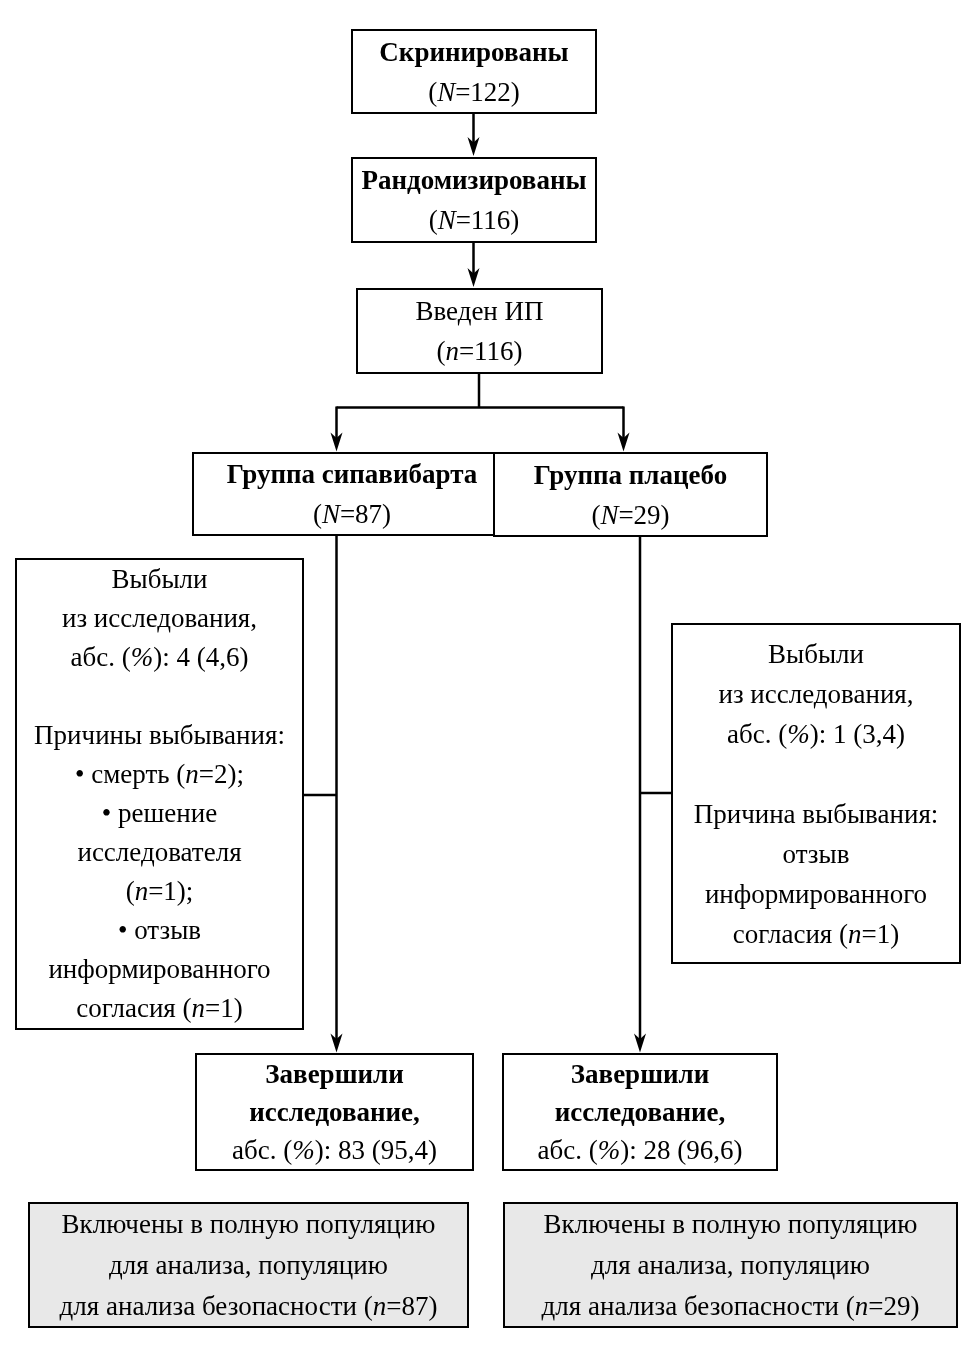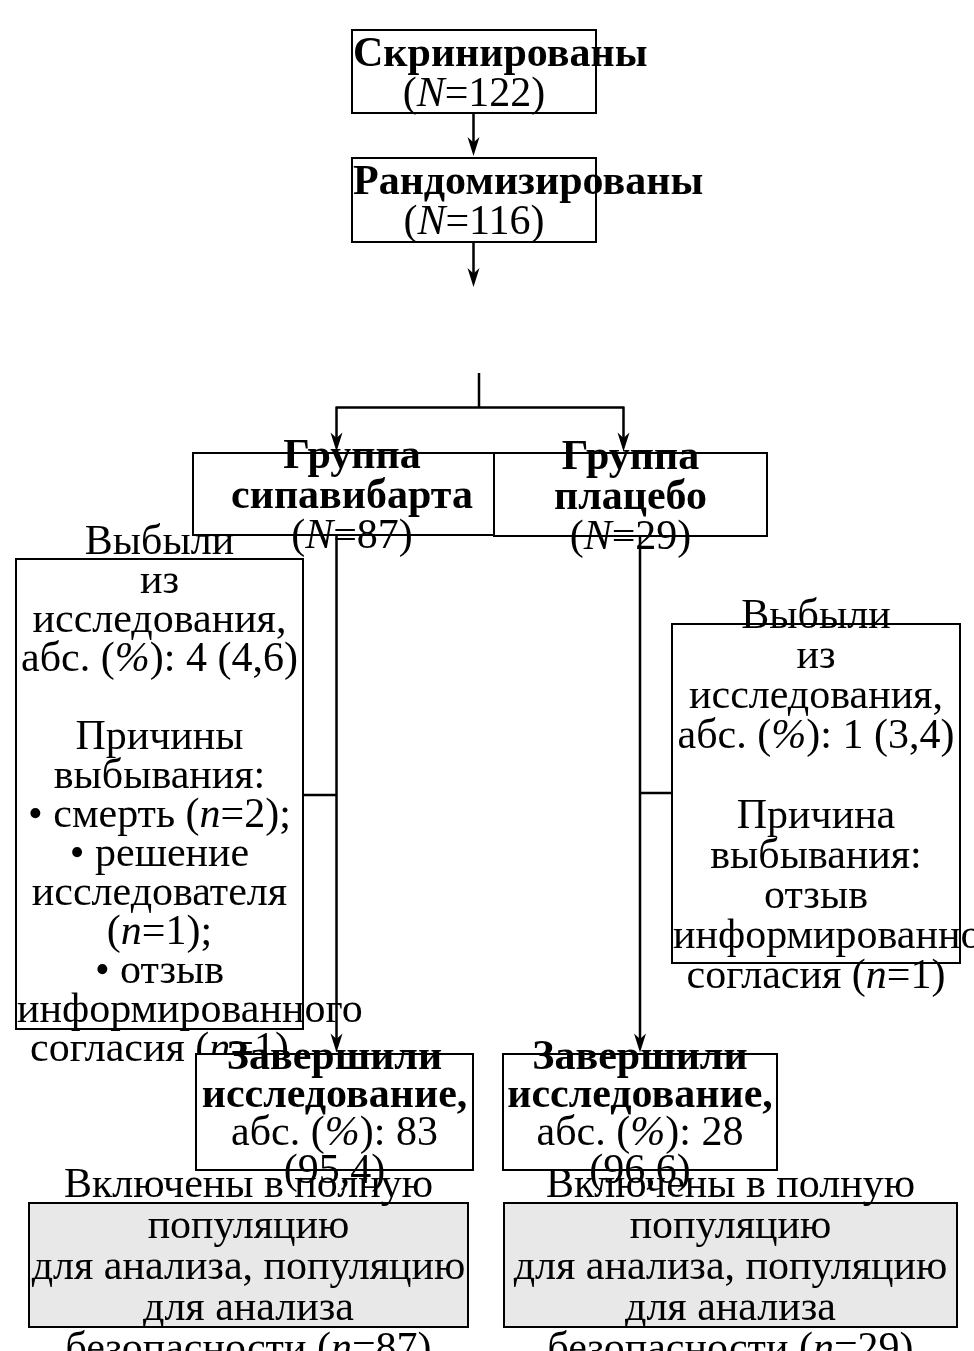--- a/index.html
+++ b/index.html
@@ -5,21 +5,21 @@
   html,body{margin:0;padding:0;background:#ffffff;}
   .canvas{
     position:relative;width:974px;height:1351px;background:#ffffff;
     font-family:"Liberation Serif","DejaVu Serif",serif;color:#000;
     overflow:hidden;
   }
   .connectors{position:absolute;left:0;top:0;width:974px;height:1351px;}
   .node{
     position:absolute;box-sizing:border-box;background:#ffffff;
     border:2.5px solid #000;display:flex;align-items:center;justify-content:center;
-    text-align:center;font-size:42px;line-height:40px;
+    text-align:center;font-size:27px;line-height:40px;
   }
   .node .txt{width:100%;}
   .node-screened   {left:351px;top:29px;  width:246px;height:85px;}
   .node-randomized {left:351px;top:157px; width:246px;height:86px;justify-content:flex-end;}
   .node-ip         {left:356px;top:288px; width:247px;height:86px;}
   .node-group-sip  {left:192px;top:452px; width:320px;height:84px;}
   .node-group-pla  {left:493px;top:452px; width:275px;height:85px;}
   .node-drop-sip   {left:15px; top:558px; width:289px;height:472px;line-height:39px;}
   .node-drop-pla   {left:671px;top:623px; width:290px;height:341px;line-height:40px;}
   .node-comp-sip   {left:195px;top:1053px;width:279px;height:118px;line-height:38px;}
@@ -57,20 +57,23 @@
   </svg>
 
   <div class="node node-screened">
     <div class="txt"><b>Скринированы</b><br>(<i>N</i>=122)</div>
   </div>
 
   <div class="node node-randomized">
     <div class="txt"><b>Рандомизированы</b><br>(<i>N</i>=116)</div>
   </div>
 
+  <div class="node node-ip">
+    <div class="txt">Введен ИП<br>(<i>n</i>=116)</div>
+  </div>
 
   <div class="node node-group-sip">
     <div class="txt"><b>Группа сипавибарта</b><br>(<i>N</i>=87)</div>
   </div>
 
   <div class="node node-group-pla">
     <div class="txt"><b>Группа плацебо</b><br>(<i>N</i>=29)</div>
   </div>
 
   <div class="node node-drop-sip">

